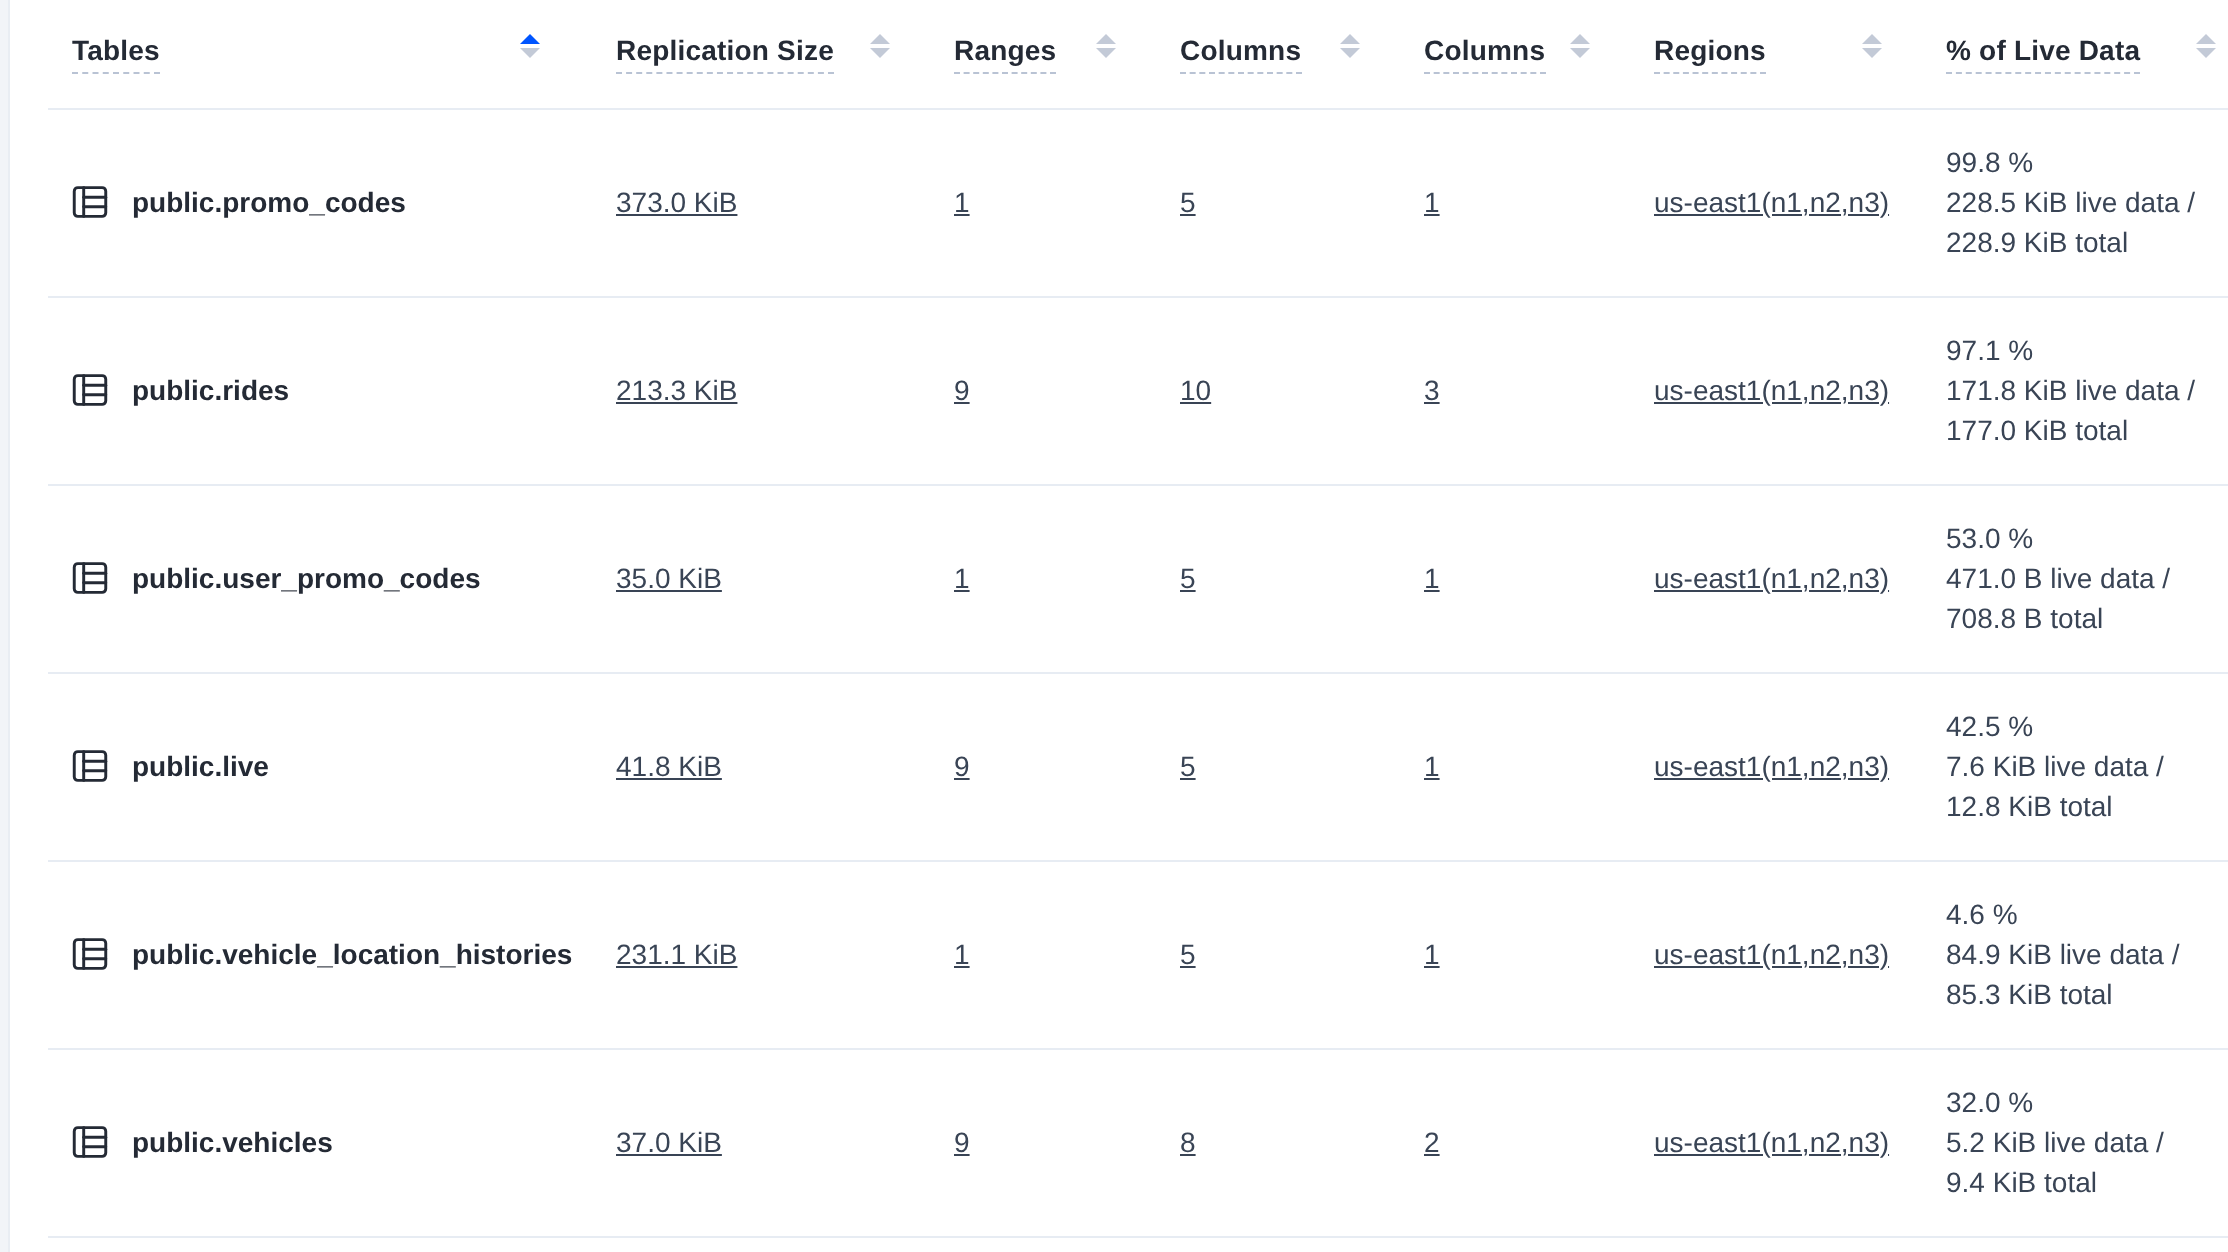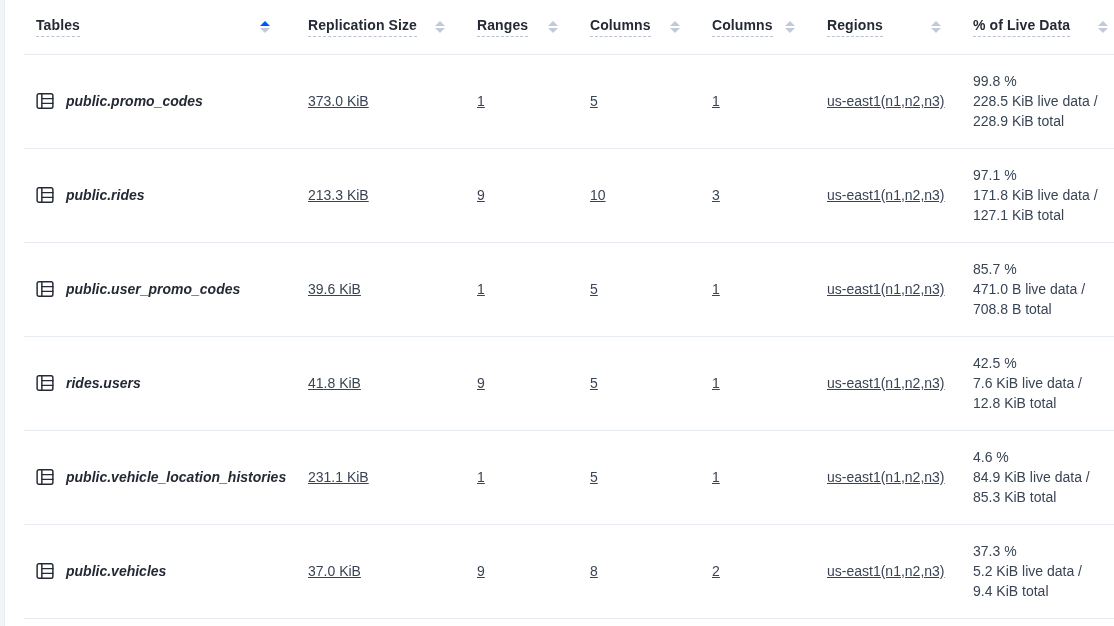--- a/index.html
+++ b/index.html
@@ -17,28 +17,28 @@
   .tables-wrap{position:absolute;left:24px;top:0;width:1090px;}
   table{border-collapse:collapse;table-layout:fixed;width:1090px;}
   col.c1{width:272px;} col.c2{width:169px;} col.c3{width:113px;}
   col.c4{width:122px;} col.c5{width:115px;} col.c6{width:146px;} col.c7{width:153px;}
   thead tr{height:54px;}
   tbody tr{height:94px;border-bottom:1px solid var(--row-border);}
   thead tr{border-bottom:1px solid var(--row-border);}
   th{vertical-align:middle;text-align:left;padding:0 20px 0 12px;font-weight:700;color:var(--header-text);cursor:pointer;}
   th.first{padding-left:12px;padding-right:26px;}
   th.last{padding-right:6px;}
-  .th-inner{display:flex;align-items:center;width:100%;}
+  .th-inner{display:flex;align-items:flex-start;width:100%;}
   .th-label{border-bottom:1px dashed var(--dash);padding-bottom:3px;white-space:nowrap;font-size:14px;letter-spacing:0.1px;}
   .caret{display:inline-flex;flex-direction:column;gap:2px;margin-left:auto;padding-left:8px;}
   .caret .up{width:0;height:0;border-left:5px solid transparent;border-right:5px solid transparent;border-bottom:5px solid var(--sort-inactive);}
   .caret .down{width:0;height:0;border-left:5px solid transparent;border-right:5px solid transparent;border-top:5px solid var(--sort-inactive);}
   .caret.asc .up{border-bottom-color:var(--sort-active);}
   td{vertical-align:middle;padding:0 8px 0 12px;color:var(--body-text);}
-  td.name-cell{padding-left:12px;font-style:italic;}
+  td.name-cell{padding-left:12px;}
   .name-inner{display:flex;align-items:center;gap:12px;}
   .tbl-icon{flex:0 0 auto;display:inline-flex;}
   .tbl-name{font-weight:700;color:var(--header-text);white-space:nowrap;cursor:pointer;}
   .mono-val{white-space:nowrap;text-decoration:underline;}
   .live-cell div{line-height:20px;white-space:nowrap;}
 </style>
 </head>
 <body>
 
 <div class="left-gutter"></div>
@@ -163,60 +163,60 @@
         </span>
       </td>
       <td><span class="mono-val">213.3 KiB</span></td>
       <td><span class="mono-val">9</span></td>
       <td><span class="mono-val">10</span></td>
       <td><span class="mono-val">3</span></td>
       <td><span class="mono-val">us-east1(n1,n2,n3)</span></td>
       <td class="live-cell">
         <div>97.1 %</div>
         <div>171.8 KiB live data /</div>
-        <div>127.1 KiB total</div>
+        <div>177.0 KiB total</div>
       </td>
     </tr>
         <tr class="">
       <td class="name-cell">
         <span class="name-inner">
           <span class="tbl-icon">
             <svg width="18" height="18" viewBox="0 0 16 16" fill="none" stroke="#242a35" stroke-width="1.3" stroke-linecap="round">
               <rect x="1" y="1.6" width="14" height="12.8" rx="1.6"></rect>
               <line x1="5.2" y1="1.6" x2="5.2" y2="14.4"></line>
               <line x1="5.2" y1="5.9" x2="15" y2="5.9"></line>
               <line x1="5.2" y1="10.1" x2="15" y2="10.1"></line>
             </svg>
           </span>
           <span class="tbl-name">public.user_promo_codes</span>
         </span>
       </td>
-      <td><span class="mono-val">39.6 KiB</span></td>
-      <td><span class="mono-val">1</span></td>
-      <td><span class="mono-val">5</span></td>
-      <td><span class="mono-val">1</span></td>
-      <td><span class="mono-val">us-east1(n1,n2,n3)</span></td>
-      <td class="live-cell">
-        <div>85.7 %</div>
+      <td><span class="mono-val">35.0 KiB</span></td>
+      <td><span class="mono-val">1</span></td>
+      <td><span class="mono-val">5</span></td>
+      <td><span class="mono-val">1</span></td>
+      <td><span class="mono-val">us-east1(n1,n2,n3)</span></td>
+      <td class="live-cell">
+        <div>53.0 %</div>
         <div>471.0 B live data /</div>
         <div>708.8 B total</div>
       </td>
     </tr>
         <tr class="">
       <td class="name-cell">
         <span class="name-inner">
           <span class="tbl-icon">
             <svg width="18" height="18" viewBox="0 0 16 16" fill="none" stroke="#242a35" stroke-width="1.3" stroke-linecap="round">
               <rect x="1" y="1.6" width="14" height="12.8" rx="1.6"></rect>
               <line x1="5.2" y1="1.6" x2="5.2" y2="14.4"></line>
               <line x1="5.2" y1="5.9" x2="15" y2="5.9"></line>
               <line x1="5.2" y1="10.1" x2="15" y2="10.1"></line>
             </svg>
           </span>
-          <span class="tbl-name">rides.users</span>
+          <span class="tbl-name">public.live</span>
         </span>
       </td>
       <td><span class="mono-val">41.8 KiB</span></td>
       <td><span class="mono-val">9</span></td>
       <td><span class="mono-val">5</span></td>
       <td><span class="mono-val">1</span></td>
       <td><span class="mono-val">us-east1(n1,n2,n3)</span></td>
       <td class="live-cell">
         <div>42.5 %</div>
         <div>7.6 KiB live data /</div>
@@ -261,20 +261,20 @@
           </span>
           <span class="tbl-name">public.vehicles</span>
         </span>
       </td>
       <td><span class="mono-val">37.0 KiB</span></td>
       <td><span class="mono-val">9</span></td>
       <td><span class="mono-val">8</span></td>
       <td><span class="mono-val">2</span></td>
       <td><span class="mono-val">us-east1(n1,n2,n3)</span></td>
       <td class="live-cell">
-        <div>37.3 %</div>
+        <div>32.0 %</div>
         <div>5.2 KiB live data /</div>
         <div>9.4 KiB total</div>
       </td>
     </tr>
       </tbody>
 </table>
 </div>
 
 </body></html>

